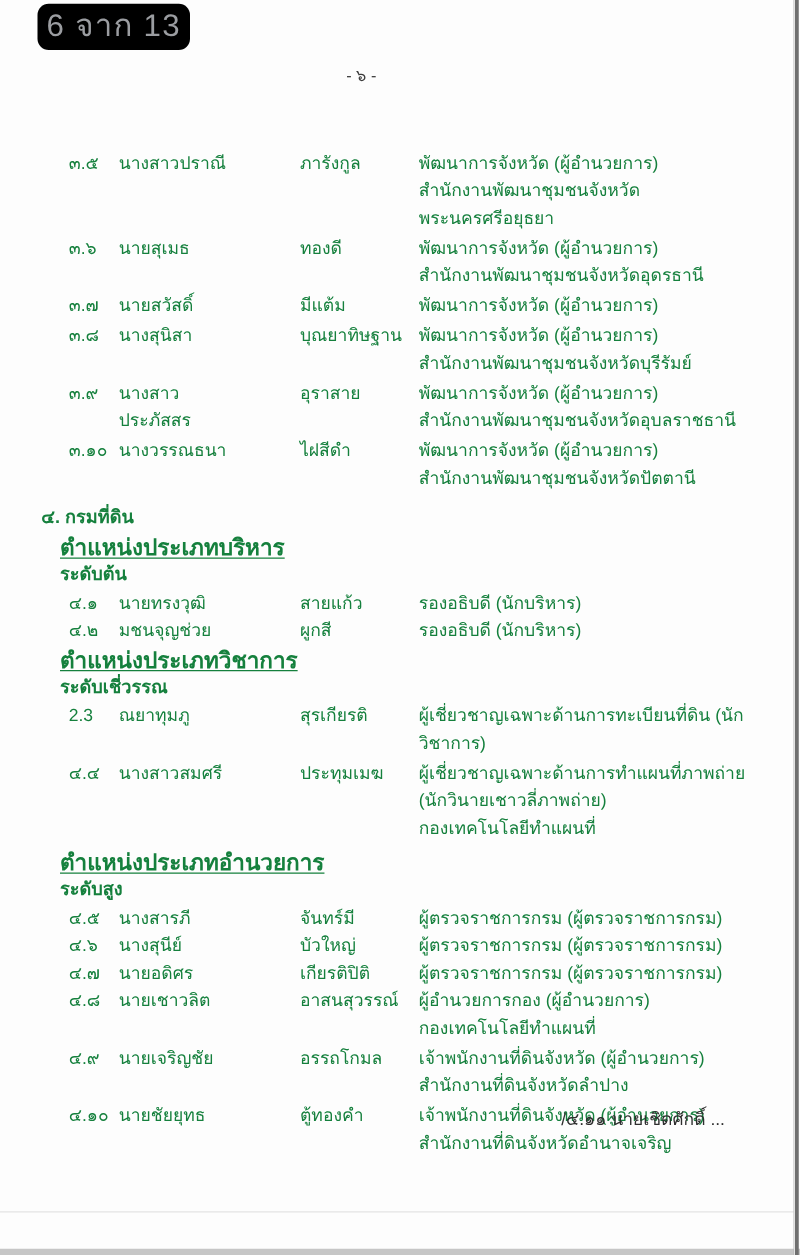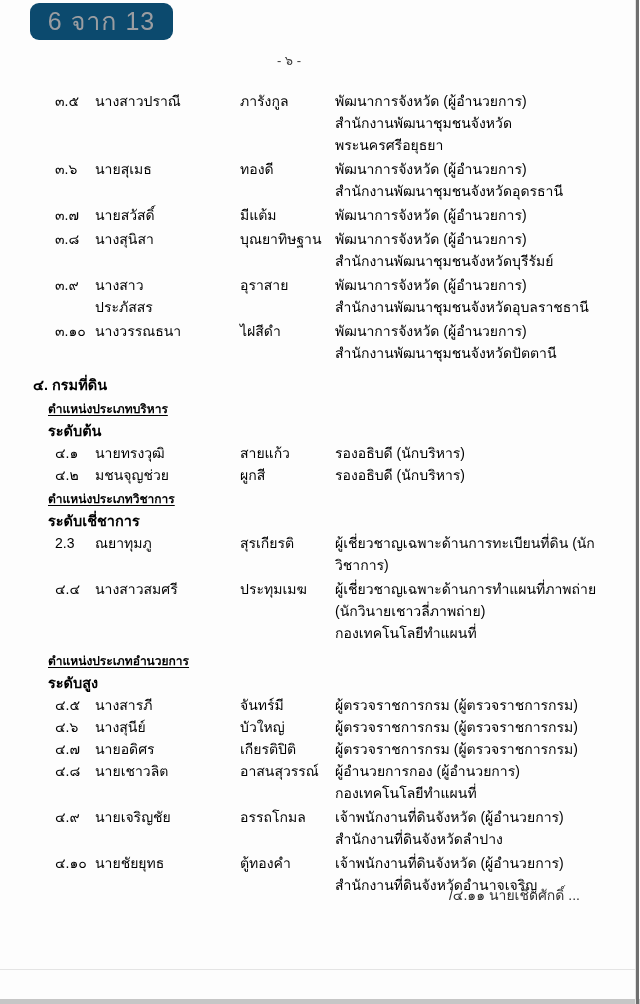--- a/index.html
+++ b/index.html
@@ -6,54 +6,54 @@
   body {
     font-family: "Liberation Sans", "DejaVu Sans", sans-serif;
     background:#ffffff;
   }
   .screen {
     position:relative; width:640px; height:1004px;
     background:#fdfdfd; overflow:hidden;
   }
   
   .page-pill {
-    position:absolute; left:30px; top:3px; width:143px; height:37px;
-    background:#0c4a6e; border-radius:9px;
+    position:absolute; left:30px; top:3px; width:122px; height:37px;
+    background:#000000; border-radius:9px;
     color:#9b9da1; font-size:25px; line-height:37px; text-align:center;
     letter-spacing:1px;
   }
   .scrollbar {
     position:absolute; top:0; right:1px; width:4px; height:100%;
     background:#6f6f6f; border-left:1px solid #e2e2e2;
   }
   .page-edge-line {
     position:absolute; left:0; right:5px; top:969px; height:1px; background:#e4e4e4;
   }
   .page-gap {
     position:absolute; left:0; right:0; bottom:0; height:5px; background:#c6c6c6;
   }
   
   .page-number {
     position:absolute; top:50px; left:0; width:578px; text-align:center;
     font-size:13px; color:#3a3a3a;
   }
   .content {
-    position:absolute; left:55px; top:90px; right:38px;
-    font-size:14px; line-height:22px; color:#000000;
+    position:absolute; left:55px; top:119px; right:38px;
+    font-size:14px; line-height:22px; color:#15803d;
   }
   .entry { display:flex; align-items:flex-start; }
   .entry.multi { margin-bottom:2px; }
   .g3 .entry { margin-bottom:2px; }
   .c-no { width:40px; flex:none; }
   .c-first { width:105px; flex:none; }
   .c-last { width:95px; flex:none;margin-left:40px; }
   .c-pos { flex:1; min-width:0; }
   .sec-title { margin-left:-22px; margin-top:10px; font-weight:bold; font-size:14.5px; }
   .sub-header {
-    margin-left:-7px; margin-top:2px; font-weight:bold; font-size:12px;
+    margin-left:-7px; margin-top:2px; font-weight:bold; font-size:18px;
     text-decoration:underline; text-underline-offset:2px;
   }
   .sub-header.gap-before { margin-top:6px; }
   .level-header { margin-left:-7px; font-weight:bold; font-size:14.5px; }
   .continuation {
     position:absolute; top:884px; right:60px;
     font-size:14px; color:#2e2e2e;
   }
 </style>
 </head>
@@ -140,21 +140,21 @@
     <div class="c-no">๔.๒</div>
     <div class="c-first">มชนจุญช่วย</div>
     <div class="c-last">ผูกสี</div>
     <div class="c-pos">
               <div class="pos-line">รองอธิบดี (นักบริหาร)</div>
             </div>
   </div>
         </div>
 
       <div class="sub-header">ตำแหน่งประเภทวิชาการ</div>
-      <div class="level-header">ระดับเชี่ชาการ</div>
+      <div class="level-header">ระดับเชี่วรรณ</div>
       <div class="group g4">
           <div class="entry multi">
     <div class="c-no">2.3</div>
     <div class="c-first">ณยาทุมภู</div>
     <div class="c-last">สุรเกียรติ</div>
     <div class="c-pos">
               <div class="pos-line">ผู้เชี่ยวชาญเฉพาะด้านการทะเบียนที่ดิน (นักวิชาการ)</div>
             </div>
   </div>
           <div class="entry multi">

